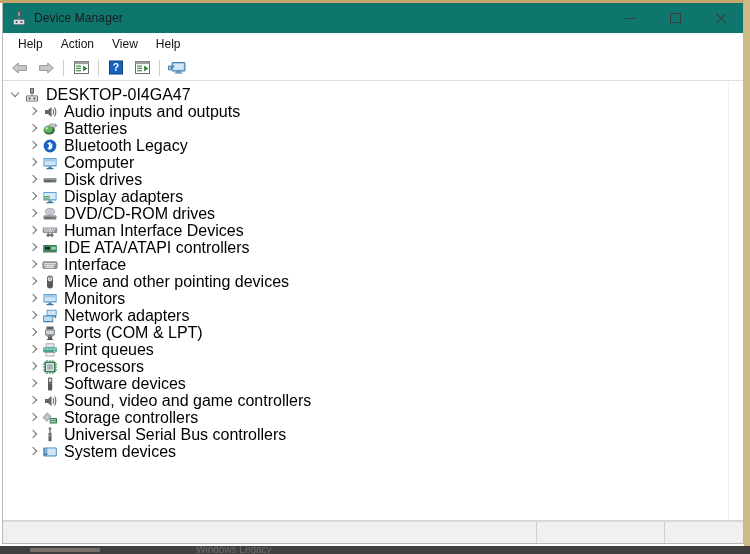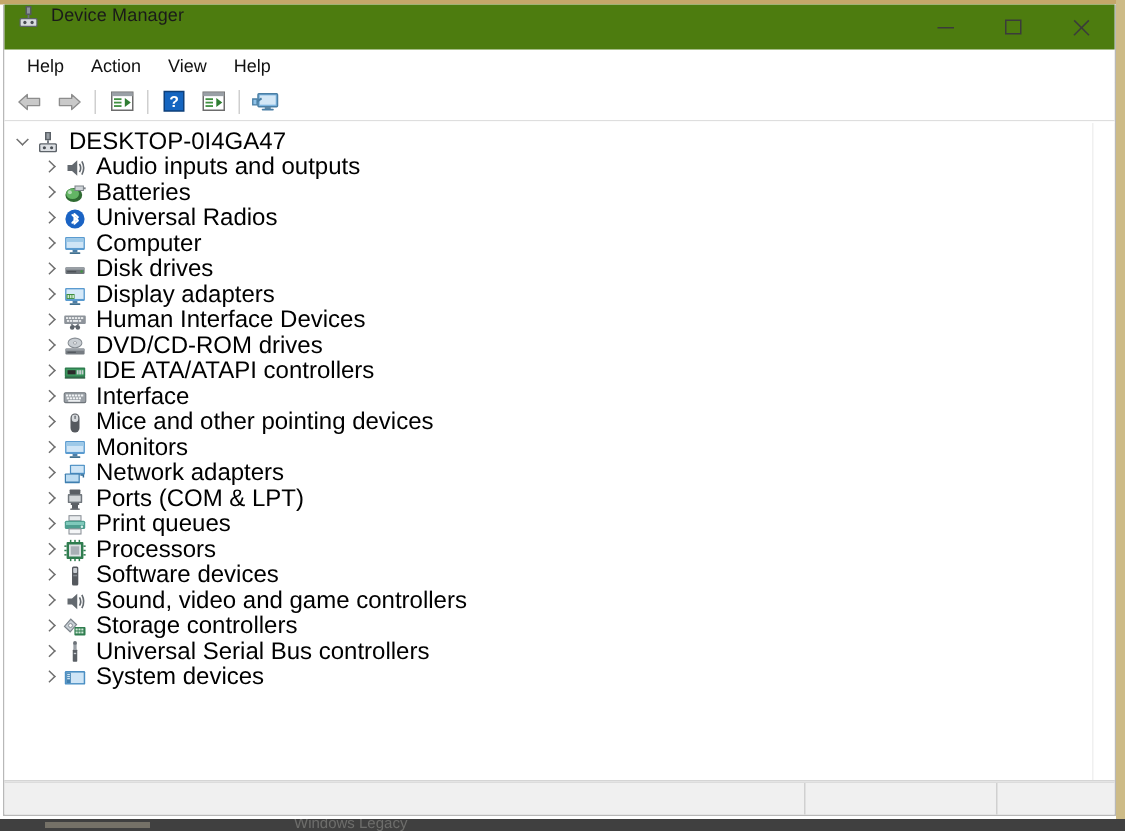--- a/index.html
+++ b/index.html
@@ -65,23 +65,23 @@
     border: 1px solid #b8b8b8;
     border-top: none;
     display: flex;
     flex-direction: column;
   }
 
   
   #titlebar {
     height: 30px;
     min-height: 30px;
-    background: #4d7c0f;
-    display: flex;
-    align-items: flex-start;
+    background: #0f766e;
+    display: flex;
+    align-items: center;
     position: relative;
   }
   #titlebar-icon {
     width: 16px; height: 16px;
     margin-left: 8px;
     margin-right: 7px;
     flex: 0 0 auto;
     position: relative;
   }
   #title-text {
@@ -447,21 +447,21 @@
         </div>
 
         <div class="tree-row child">
           <span class="chev"></span>
           <span class="node-icon">
             <svg width="16" height="16" viewBox="0 0 16 16">
               <circle cx="8" cy="8" r="6.4" fill="#1a63c4"></circle>
               <path d="M6.2 5.3 L10.0 9.0 L7.6 11.2 L7.6 4.6 L10.0 6.8 L6.2 10.5" stroke="#ffffff" stroke-width="1.25" fill="none" stroke-linecap="round" stroke-linejoin="round"></path>
             </svg>
           </span>
-          <span class="node-label">Universal Radios</span>
+          <span class="node-label">Bluetooth Legacy</span>
         </div>
 
         <div class="tree-row child">
           <span class="chev"></span>
           <span class="node-icon">
             <svg width="16" height="16" viewBox="0 0 16 16">
               <rect x="1.4" y="3" width="13.2" height="8.6" rx="0.7" fill="#5a9bd0"></rect>
               <rect x="2.3" y="3.9" width="11.4" height="6.4" fill="#cfe5f6"></rect>
               <rect x="2.3" y="3.9" width="11.4" height="2.4" fill="#9dc9e8"></rect>
               <rect x="6.4" y="11.6" width="3.2" height="1.6" fill="#4d7fa8"></rect>
@@ -492,20 +492,34 @@
               <rect x="2.3" y="3.9" width="11.4" height="6.4" fill="#d6e9f8"></rect>
               <rect x="2.3" y="7.0" width="5.4" height="3.3" fill="#3f8f3f"></rect>
               <rect x="3.0" y="7.7" width="1.1" height="2" fill="#cfe8cf"></rect>
               <rect x="4.6" y="7.7" width="1.1" height="2" fill="#cfe8cf"></rect>
               <rect x="6.2" y="7.7" width="1.1" height="2" fill="#cfe8cf"></rect>
               <rect x="6.4" y="11.6" width="3.2" height="1.6" fill="#4d7fa8"></rect>
               <rect x="4.4" y="13.1" width="7.2" height="1.2" rx="0.5" fill="#41708f"></rect>
             </svg>
           </span>
           <span class="node-label">Display adapters</span>
+        </div>
+
+        <div class="tree-row child">
+          <span class="chev"></span>
+          <span class="node-icon">
+            <svg width="16" height="16" viewBox="0 0 16 16">
+              <ellipse cx="8" cy="5.6" rx="4.6" ry="3.2" fill="#c9ced3" stroke="#888e94" stroke-width="0.7"></ellipse>
+              <ellipse cx="8" cy="5.6" rx="1.1" ry="0.8" fill="#ffffff" stroke="#888e94" stroke-width="0.5"></ellipse>
+              <rect x="1.6" y="9.4" width="12.8" height="4" rx="0.7" fill="#767c82"></rect>
+              <rect x="1.6" y="9.4" width="12.8" height="1.4" rx="0.7" fill="#9aa0a6"></rect>
+              <rect x="3" y="11.4" width="5.6" height="0.9" fill="#53585e"></rect>
+            </svg>
+          </span>
+          <span class="node-label">DVD/CD-ROM drives</span>
         </div>
 
         <div class="tree-row child">
           <span class="chev"></span>
           <span class="node-icon">
             <svg width="16" height="16" viewBox="0 0 16 16">
               <rect x="0.8" y="4.4" width="14.4" height="5.6" rx="0.8" fill="#8d939a"></rect>
               <g fill="#e8eaec">
                 <rect x="2" y="5.4" width="1.5" height="1.3"></rect>
                   <rect x="4" y="5.4" width="1.5" height="1.3"></rect>
@@ -517,34 +531,20 @@
                   <rect x="4.6" y="7.3" width="1.5" height="1.3"></rect>
                 <rect x="6.6" y="7.3" width="3.5" height="1.3"></rect>
                   <rect x="10.6" y="7.3" width="1.5" height="1.3"></rect>
               </g>
               <path d="M5.6 10.2 Q8 13.4 10.4 10.2" stroke="#6c727a" stroke-width="1.1" fill="none"></path>
               <circle cx="6.1" cy="12.3" r="1.5" fill="#5d636a"></circle>
               <circle cx="9.9" cy="12.3" r="1.5" fill="#5d636a"></circle>
             </svg>
           </span>
           <span class="node-label">Human Interface Devices</span>
-        </div>
-
-        <div class="tree-row child">
-          <span class="chev"></span>
-          <span class="node-icon">
-            <svg width="16" height="16" viewBox="0 0 16 16">
-              <ellipse cx="8" cy="5.6" rx="4.6" ry="3.2" fill="#c9ced3" stroke="#888e94" stroke-width="0.7"></ellipse>
-              <ellipse cx="8" cy="5.6" rx="1.1" ry="0.8" fill="#ffffff" stroke="#888e94" stroke-width="0.5"></ellipse>
-              <rect x="1.6" y="9.4" width="12.8" height="4" rx="0.7" fill="#767c82"></rect>
-              <rect x="1.6" y="9.4" width="12.8" height="1.4" rx="0.7" fill="#9aa0a6"></rect>
-              <rect x="3" y="11.4" width="5.6" height="0.9" fill="#53585e"></rect>
-            </svg>
-          </span>
-          <span class="node-label">DVD/CD-ROM drives</span>
         </div>
 
         <div class="tree-row child">
           <span class="chev"></span>
           <span class="node-icon">
             <svg width="16" height="16" viewBox="0 0 16 16">
               <rect x="1.2" y="5" width="13.6" height="6.4" rx="0.6" fill="#2f7d4f"></rect>
               <rect x="2.2" y="6" width="11.6" height="4.4" fill="#3f9e63"></rect>
               <rect x="3" y="6.8" width="5.4" height="2.8" fill="#2b2b2b"></rect>
               <rect x="9.2" y="6.8" width="1.2" height="2.8" fill="#c9cdd1"></rect>

